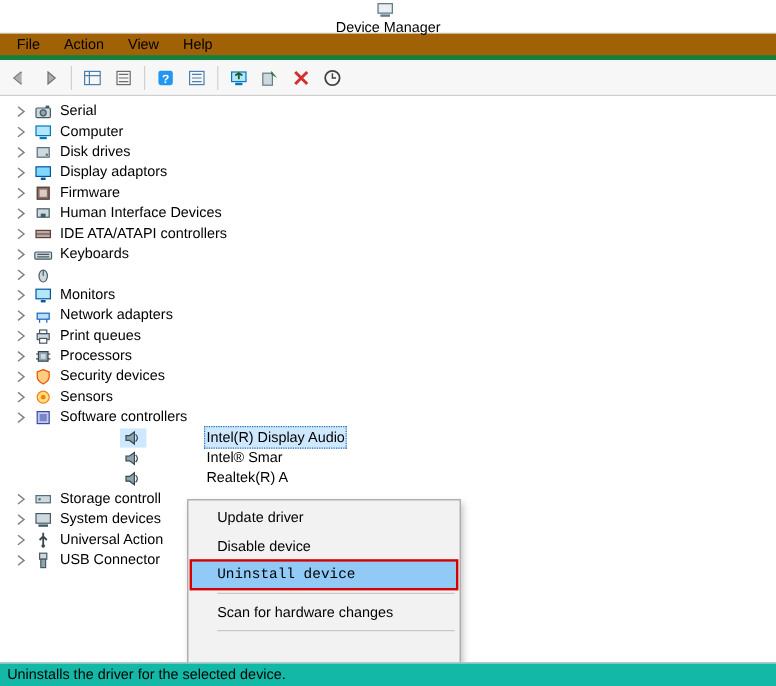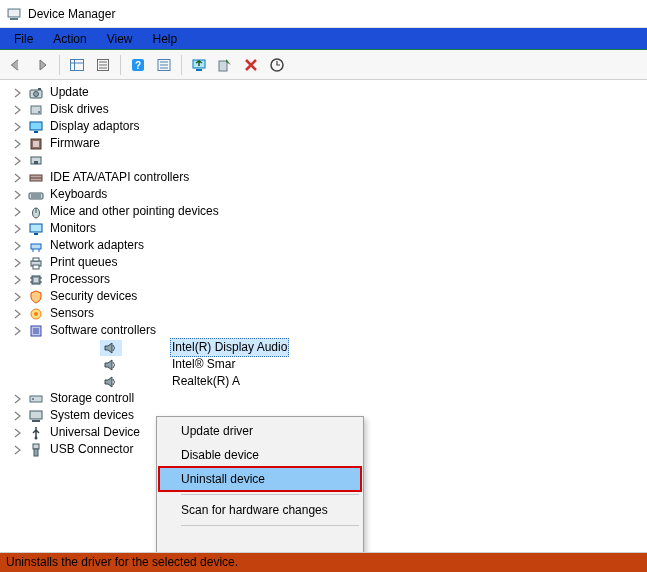--- a/index.html
+++ b/index.html
@@ -14,30 +14,31 @@
     overflow: hidden;
     position: relative;
   }
   .titlebar {
     display: flex;
     align-items: center;
     height: 28px;
     padding: 0 6px;
     background: #fff;
     border-bottom: 1px solid #e5e5e5;
+    flex-direction: column;
   }
   .titlebar .app-icon { width: 16px; height: 16px; margin-right: 6px; }
   .titlebar .title { font-size: 12px; }
   .menubar {
     display: flex;
     align-items: center;
     height: 22px;
     padding: 0 4px;
-    background: #1d4ed8;
-    border-bottom: 1px solid #15803d;
+    background: #a16207;
+    border-bottom: 4px solid #15803d;
     text-align: right;
   }
   .menubar .menu { padding: 2px 10px; cursor: default; }
   .toolbar {
     display: flex;
     align-items: center;
     height: 30px;
     padding: 0 4px;
     gap: 2px;
     background: #f7f7f7;
@@ -68,46 +69,47 @@
   .row .icon { width: 16px; height: 16px; margin: 0 4px 0 2px; flex: 0 0 16px; }
   .row .label { padding: 0 2px; }
   .row.level1 { padding-left: 4px; }
   .row.level2 { padding-left: 30px; gap: 48px; }
   .row.selected .icon-wrap { background: #cde8ff; }
   .row.selected .label { background: #cde8ff; border: 1px dotted #2a6fb5; padding: 0 1px; }
   .row .icon-wrap { display: flex; align-items: center; }
   .ctx-menu {
     position: absolute;
     left: 156px; top: 416px;
-    width: 208px;
+    width: 228px;
     background: #f2f2f2;
     border: 1px solid #a0a0a0;
     box-shadow: 2px 3px 6px rgba(0,0,0,.25);
     padding: 2px;
     font-size: 12px;
   }
   .ctx-item {
     display: flex; align-items: center;
     height: 24px;
     padding: 0 4px 0 22px;
   }
   .ctx-item.highlight {
     background: #91c9f7;
   }
   .ctx-item.redbox {
     outline: 2px solid #d60000;
     outline-offset: -1px;
+    font-family: Liberation Mono, monospace;
   }
   .ctx-sep { height: 1px; background: #c8c8c8; margin: 3px 2px 3px 22px; }
   .status {
     position: absolute;
     left: 0; bottom: 0; right: 0;
     height: 20px;
     border-top: 1px solid #d0d0d0;
-    background: #c2410c;
+    background: #14b8a6;
     padding: 2px 6px;
     font-size: 12px;
   }
   svg { display: block; }
 </style>
 </head>
 <body>
 
 <div class="titlebar">
   <span class="app-icon">
@@ -204,21 +206,35 @@
           <path d="M3 1 L8 5 L3 9" fill="none" stroke="#808080" stroke-width="1.2"></path>
         </svg>
       </span>
       <span class="icon">
         <svg width="16" height="16" viewBox="0 0 16 16">
           <rect x="2" y="5" width="12" height="8" rx="1" fill="#cfd8dc" stroke="#455a64"></rect>
           <circle cx="8" cy="9" r="2.5" fill="#90a4ae" stroke="#455a64"></circle>
           <rect x="10" y="3" width="3" height="2" fill="#455a64"></rect>
         </svg>
       </span>
-      <span class="label">Update</span>
+      <span class="label">Serial</span>
+    </div>
+    <div class="row level1">
+      <span class="chev">
+        <svg width="10" height="10" viewBox="0 0 10 10">
+          <path d="M3 1 L8 5 L3 9" fill="none" stroke="#808080" stroke-width="1.2"></path>
+        </svg>
+      </span>
+      <span class="icon">
+        <svg width="16" height="16" viewBox="0 0 16 16">
+          <rect x="2" y="3" width="12" height="8" fill="#b3e5fc" stroke="#0277bd"></rect>
+          <rect x="5" y="12" width="6" height="2" fill="#0277bd"></rect>
+        </svg>
+      </span>
+      <span class="label">Computer</span>
     </div>
     <div class="row level1">
       <span class="chev">
         <svg width="10" height="10" viewBox="0 0 10 10">
           <path d="M3 1 L8 5 L3 9" fill="none" stroke="#808080" stroke-width="1.2"></path>
         </svg>
       </span>
       <span class="icon">
         <svg width="16" height="16" viewBox="0 0 16 16">
           <rect x="3" y="4" width="10" height="8" fill="#cfd8dc" stroke="#546e7a"></rect>
@@ -260,20 +276,21 @@
         <svg width="10" height="10" viewBox="0 0 10 10">
           <path d="M3 1 L8 5 L3 9" fill="none" stroke="#808080" stroke-width="1.2"></path>
         </svg>
       </span>
       <span class="icon">
         <svg width="16" height="16" viewBox="0 0 16 16">
           <rect x="3" y="4" width="10" height="7" fill="#cfd8dc" stroke="#455a64"></rect>
           <rect x="6" y="8" width="4" height="3" fill="#455a64"></rect>
         </svg>
       </span>
+      <span class="label">Human Interface Devices</span>
     </div>
     <div class="row level1">
       <span class="chev">
         <svg width="10" height="10" viewBox="0 0 10 10">
           <path d="M3 1 L8 5 L3 9" fill="none" stroke="#808080" stroke-width="1.2"></path>
         </svg>
       </span>
       <span class="icon">
         <svg width="16" height="16" viewBox="0 0 16 16">
           <rect x="2" y="5" width="12" height="6" fill="#bcaaa4" stroke="#5d4037"></rect>
@@ -302,21 +319,20 @@
         <svg width="10" height="10" viewBox="0 0 10 10">
           <path d="M3 1 L8 5 L3 9" fill="none" stroke="#808080" stroke-width="1.2"></path>
         </svg>
       </span>
       <span class="icon">
         <svg width="16" height="16" viewBox="0 0 16 16">
           <ellipse cx="8" cy="9" rx="3.5" ry="5" fill="#cfd8dc" stroke="#455a64"></ellipse>
           <line x1="8" y1="4" x2="8" y2="9" stroke="#455a64"></line>
         </svg>
       </span>
-      <span class="label">Mice and other pointing devices</span>
     </div>
     <div class="row level1">
       <span class="chev">
         <svg width="10" height="10" viewBox="0 0 10 10">
           <path d="M3 1 L8 5 L3 9" fill="none" stroke="#808080" stroke-width="1.2"></path>
         </svg>
       </span>
       <span class="icon">
         <svg width="16" height="16" viewBox="0 0 16 16">
           <rect x="2" y="3" width="12" height="8" fill="#b3e5fc" stroke="#01579b"></rect>
@@ -483,21 +499,21 @@
         <svg width="10" height="10" viewBox="0 0 10 10">
           <path d="M3 1 L8 5 L3 9" fill="none" stroke="#808080" stroke-width="1.2"></path>
         </svg>
       </span>
       <span class="icon">
         <svg width="16" height="16" viewBox="0 0 16 16">
           <path d="M8 2 V13 M8 5 L5 8 M8 5 L11 8" fill="none" stroke="#37474f" stroke-width="1.5"></path>
           <circle cx="8" cy="13" r="1.5" fill="#37474f"></circle>
         </svg>
       </span>
-      <span class="label">Universal Device</span>
+      <span class="label">Universal Action</span>
     </div>
     <div class="row level1">
       <span class="chev">
         <svg width="10" height="10" viewBox="0 0 10 10">
           <path d="M3 1 L8 5 L3 9" fill="none" stroke="#808080" stroke-width="1.2"></path>
         </svg>
       </span>
       <span class="icon">
         <svg width="16" height="16" viewBox="0 0 16 16">
           <rect x="5" y="2" width="6" height="5" fill="#cfd8dc" stroke="#455a64"></rect>

